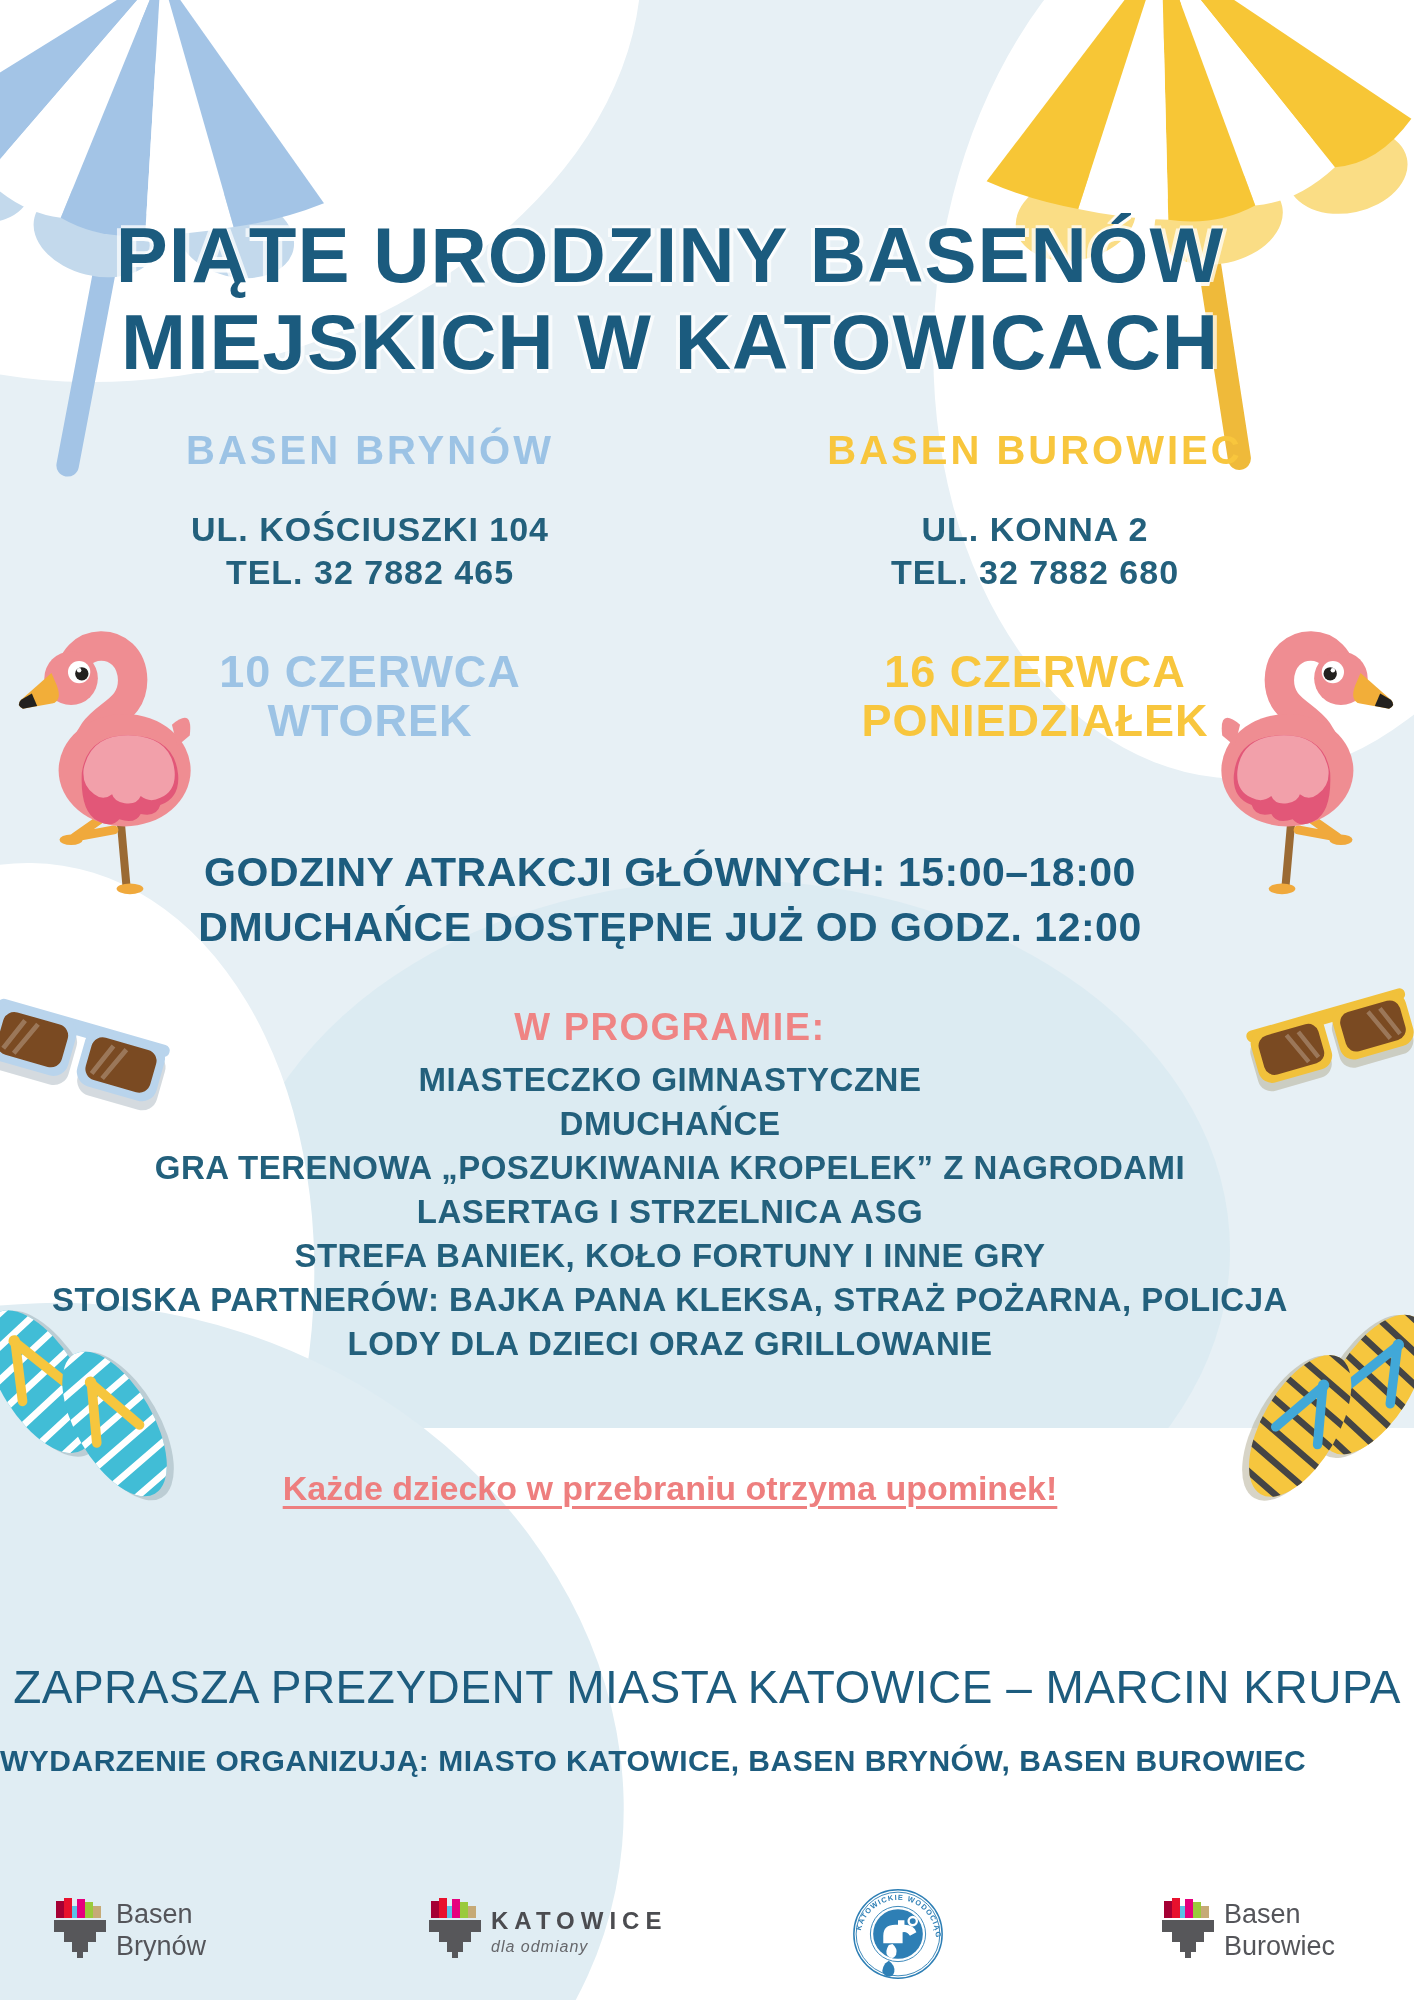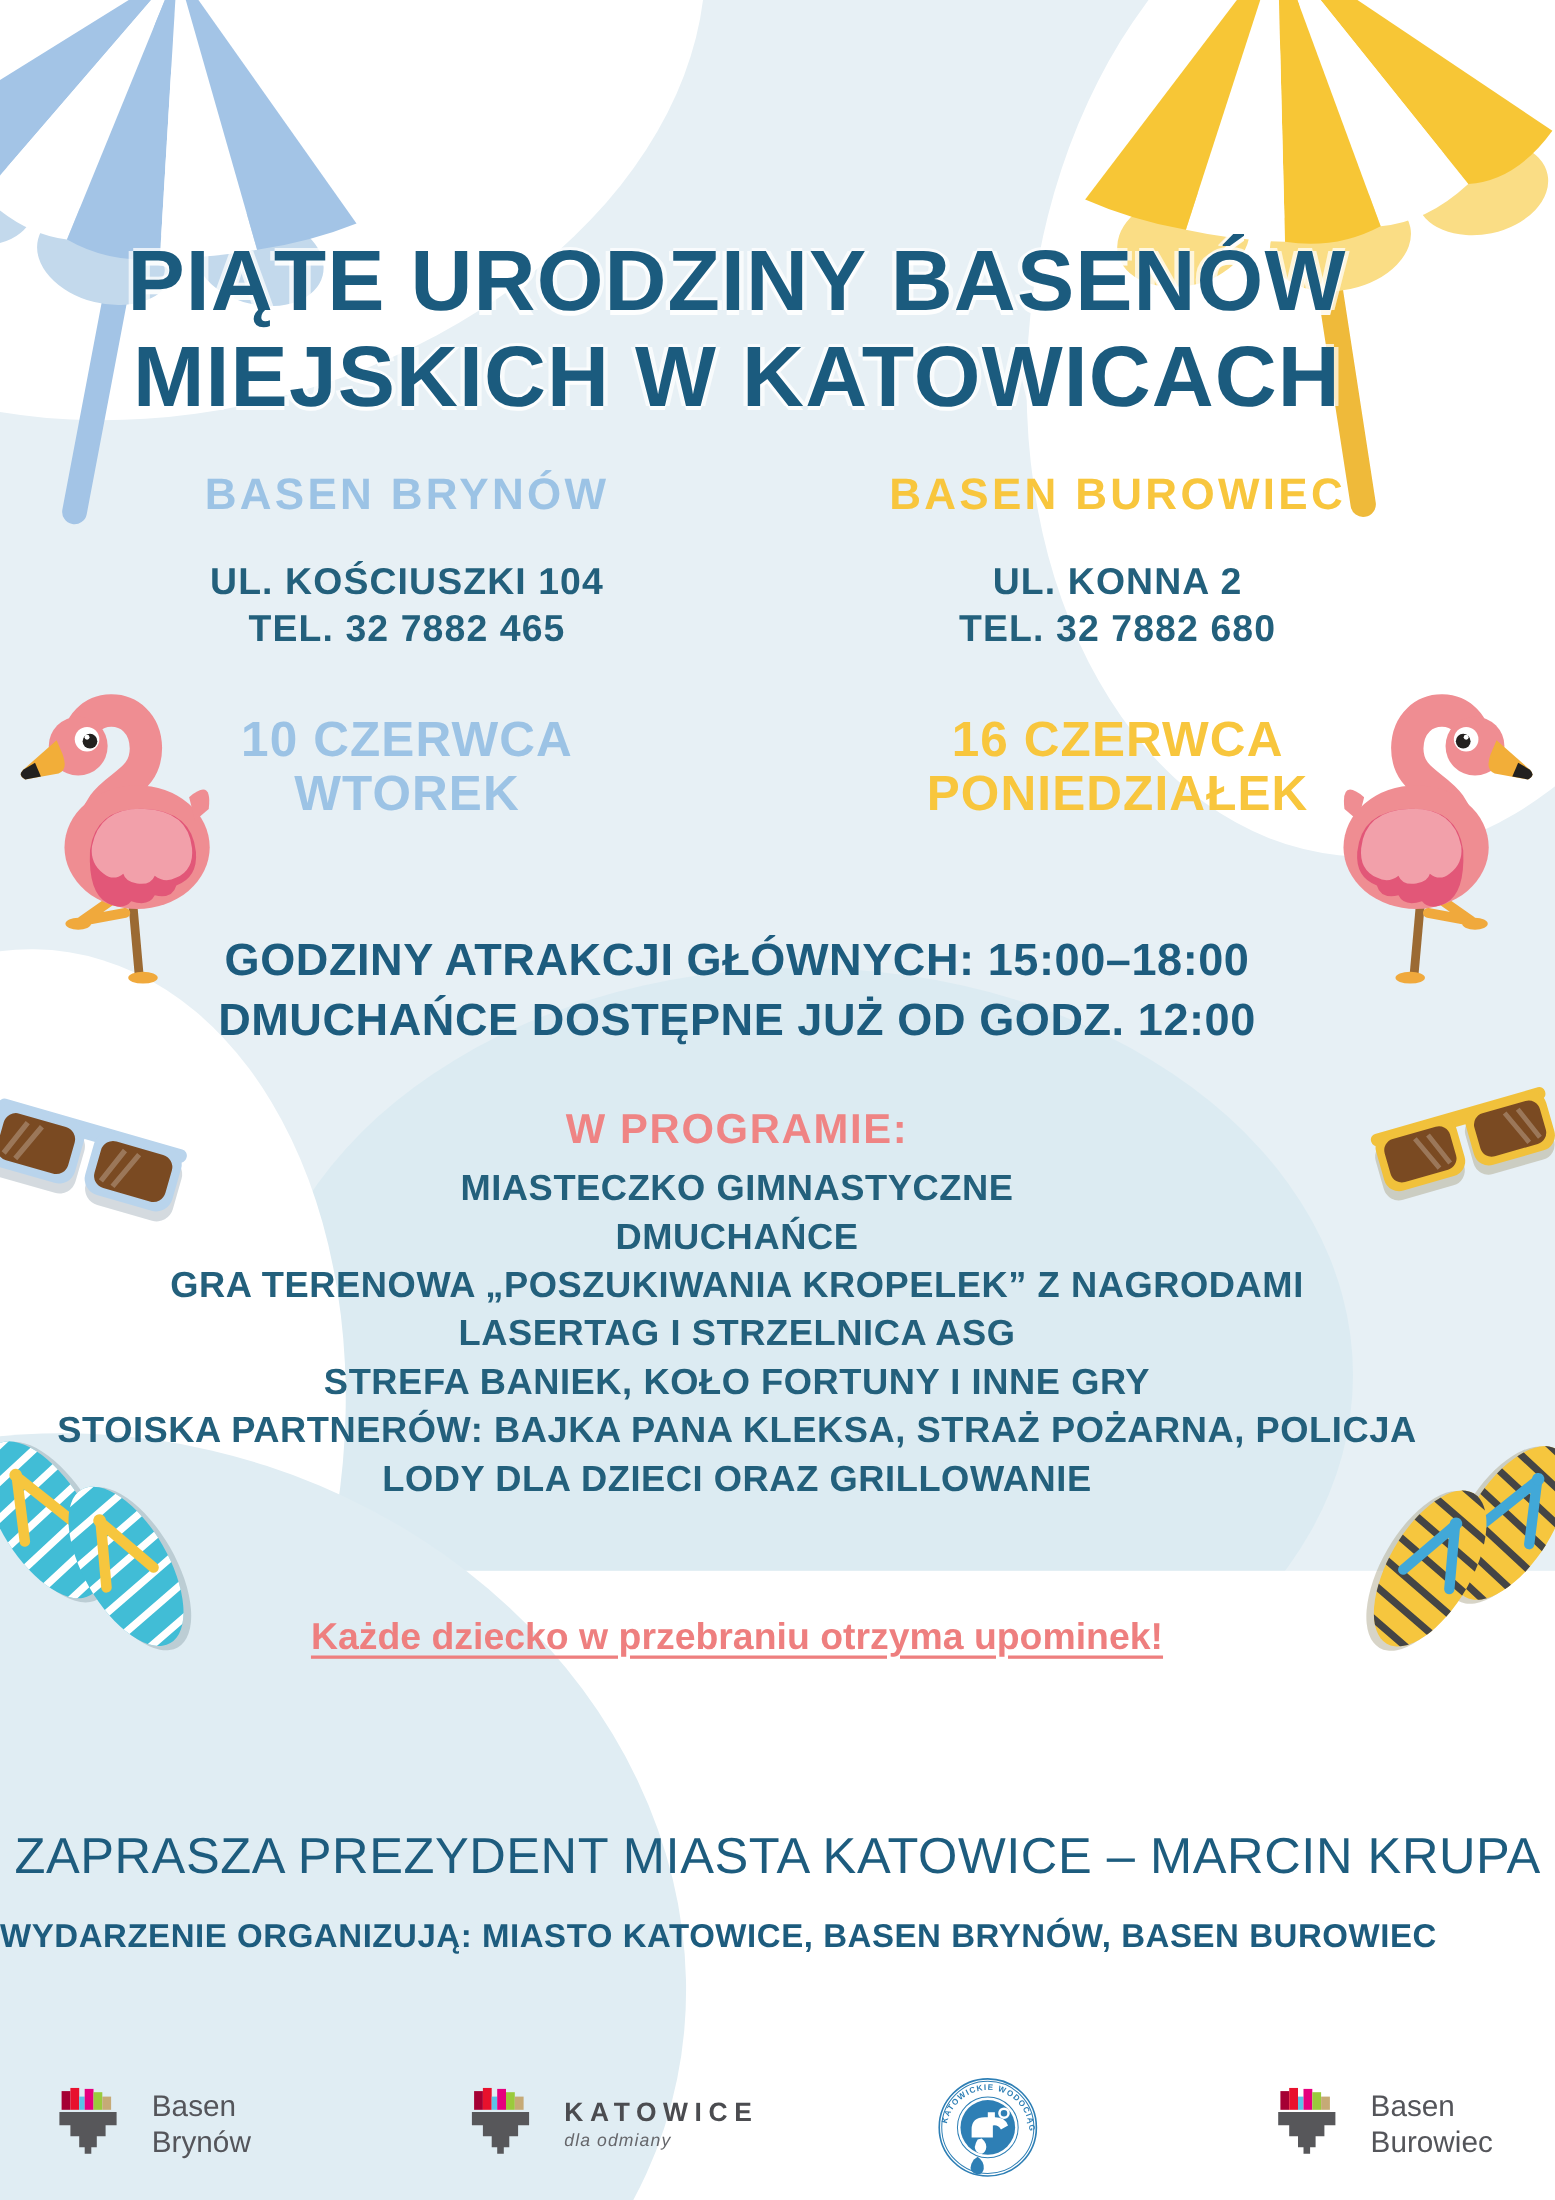--- a/index.html
+++ b/index.html
@@ -23,21 +23,21 @@
     left:0; top:212px; width:1340px; text-align:center;
     font-weight:bold; font-size:78px; line-height:1.12; letter-spacing:1px;
     color:#1b5b7e;
     text-shadow:0 4px 0 rgba(255,255,255,.9), 0 -3px 0 rgba(255,255,255,.75),
                 4px 0 0 rgba(255,255,255,.7), -4px 0 0 rgba(255,255,255,.7);
     white-space:nowrap;
   }
 
   .row { position:absolute; left:0; width:1414px; height:0; }
   .col-left  { position:absolute; left:40px;  width:660px; text-align:center; }
-  .col-right { position:absolute; left:686px; width:660px; text-align:center; }
+  .col-right { position:absolute; left:705px; width:660px; text-align:center; }
 
   .pool-name { font-size:40px; font-weight:bold; letter-spacing:3px; white-space:nowrap; }
   .accent-blue   { color:#9cc3e5; }
   .accent-yellow { color:#f8c63d; }
 
   .pool-address { font-size:34px; font-weight:bold; line-height:1.25; color:#23607c; letter-spacing:1px; }
   .pool-date { font-size:45px; font-weight:bold; line-height:1.08; letter-spacing:1px; }
 
   .hours {
     left:0; top:845px; width:1340px; text-align:center;
@@ -61,21 +61,21 @@
 
   .invite {
     left:0; top:1660px; width:1414px; text-align:center;
     font-size:46px; font-weight:normal; color:#1d5c7e; letter-spacing:0.5px; white-space:nowrap;
   }
   .organizers {
     left:0; top:1744px; width:1414px; text-align:left;
     font-size:30px; font-weight:bold; color:#1d5c7e; letter-spacing:0.5px; white-space:nowrap;
   }
 
-  .logo-group { position:absolute; display:flex; align-items:center; gap:28px; }
+  .logo-group { position:absolute; display:flex; align-items:center; gap:6px; }
   .logo-text { font-size:27px; color:#54555a; line-height:1.18; text-align:left; }
   .kat-name { font-size:24px; font-weight:bold; letter-spacing:6px; color:#4b4c50; }
   .kat-tag  { font-size:16px; font-style:italic; color:#66676b; margin-top:3px; letter-spacing:1px; }
 </style>
 </head>
 <body>
 
 <div class="poster">
 
   <div class="bgshape bg-white-tl"></div>

